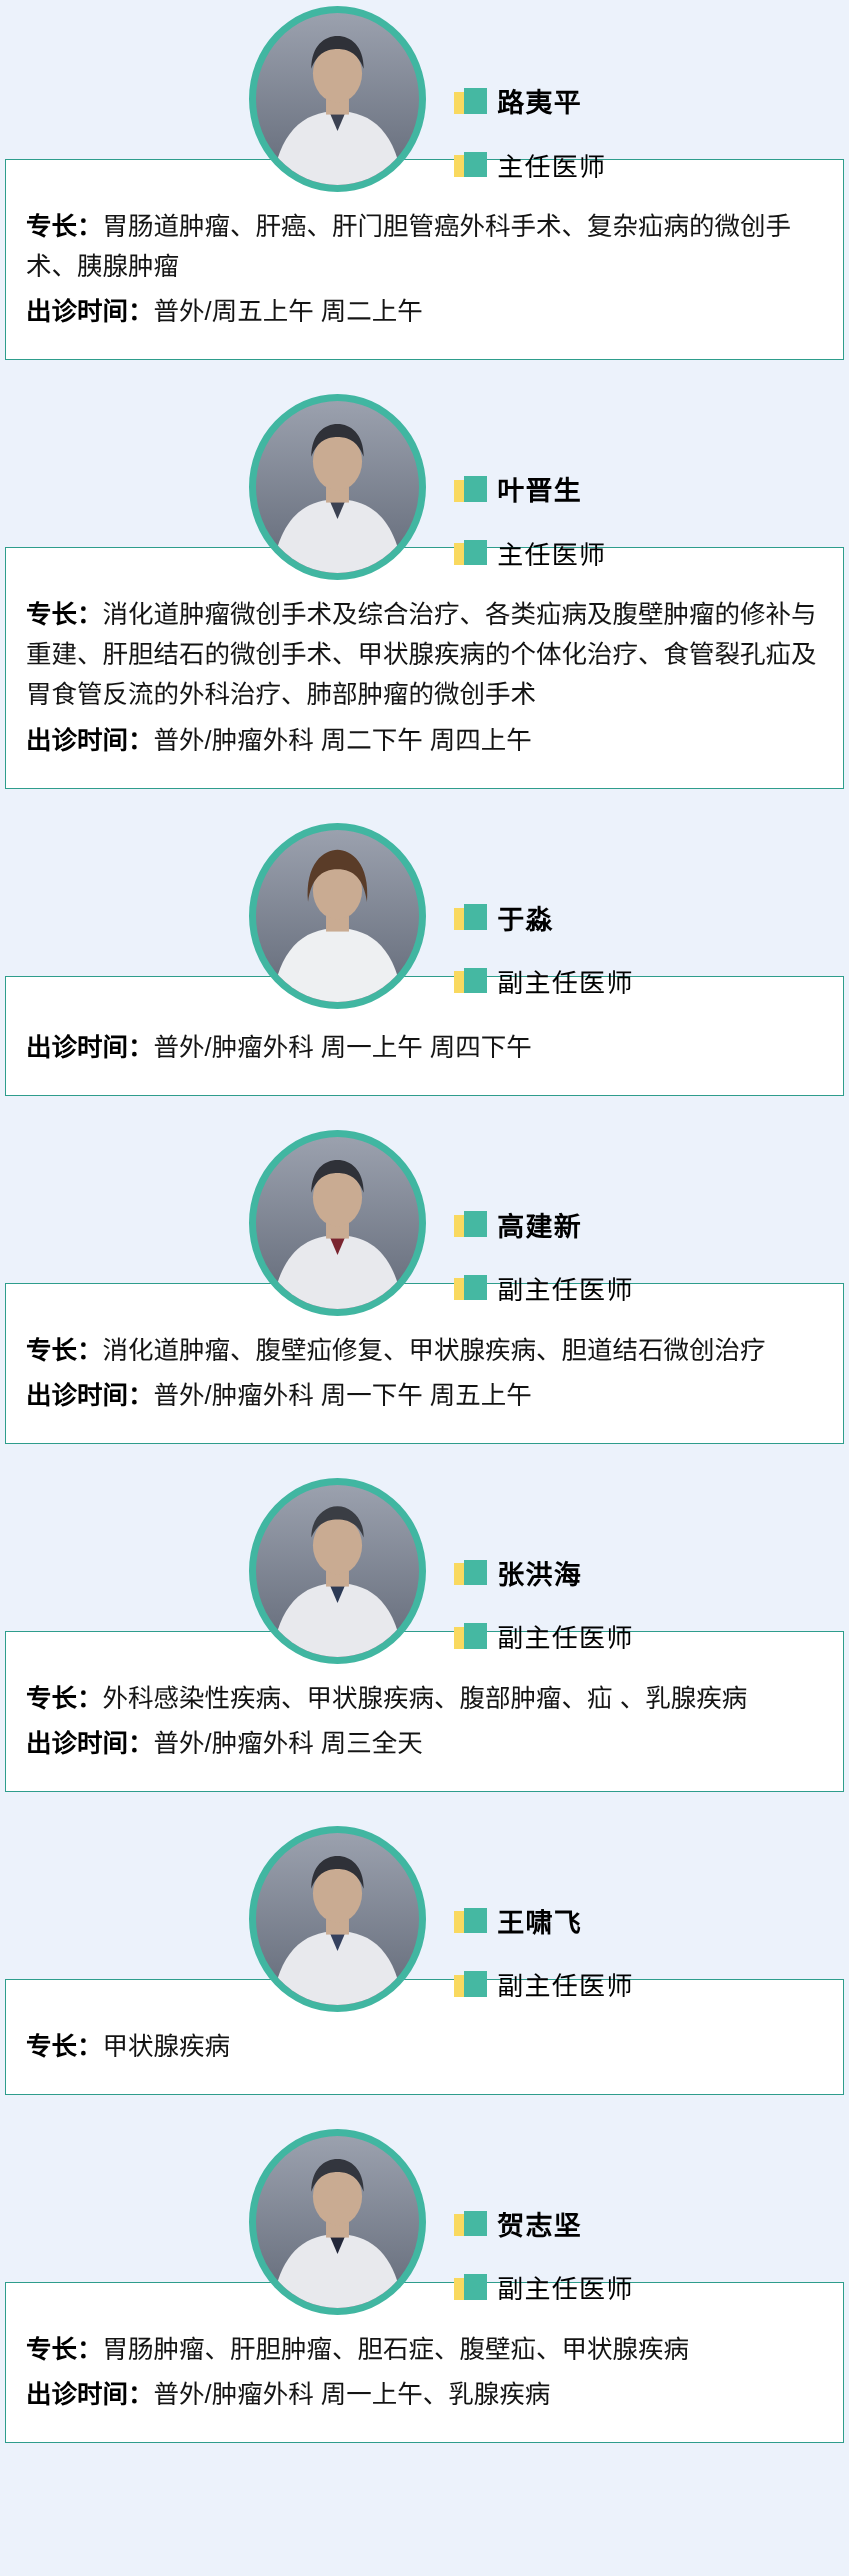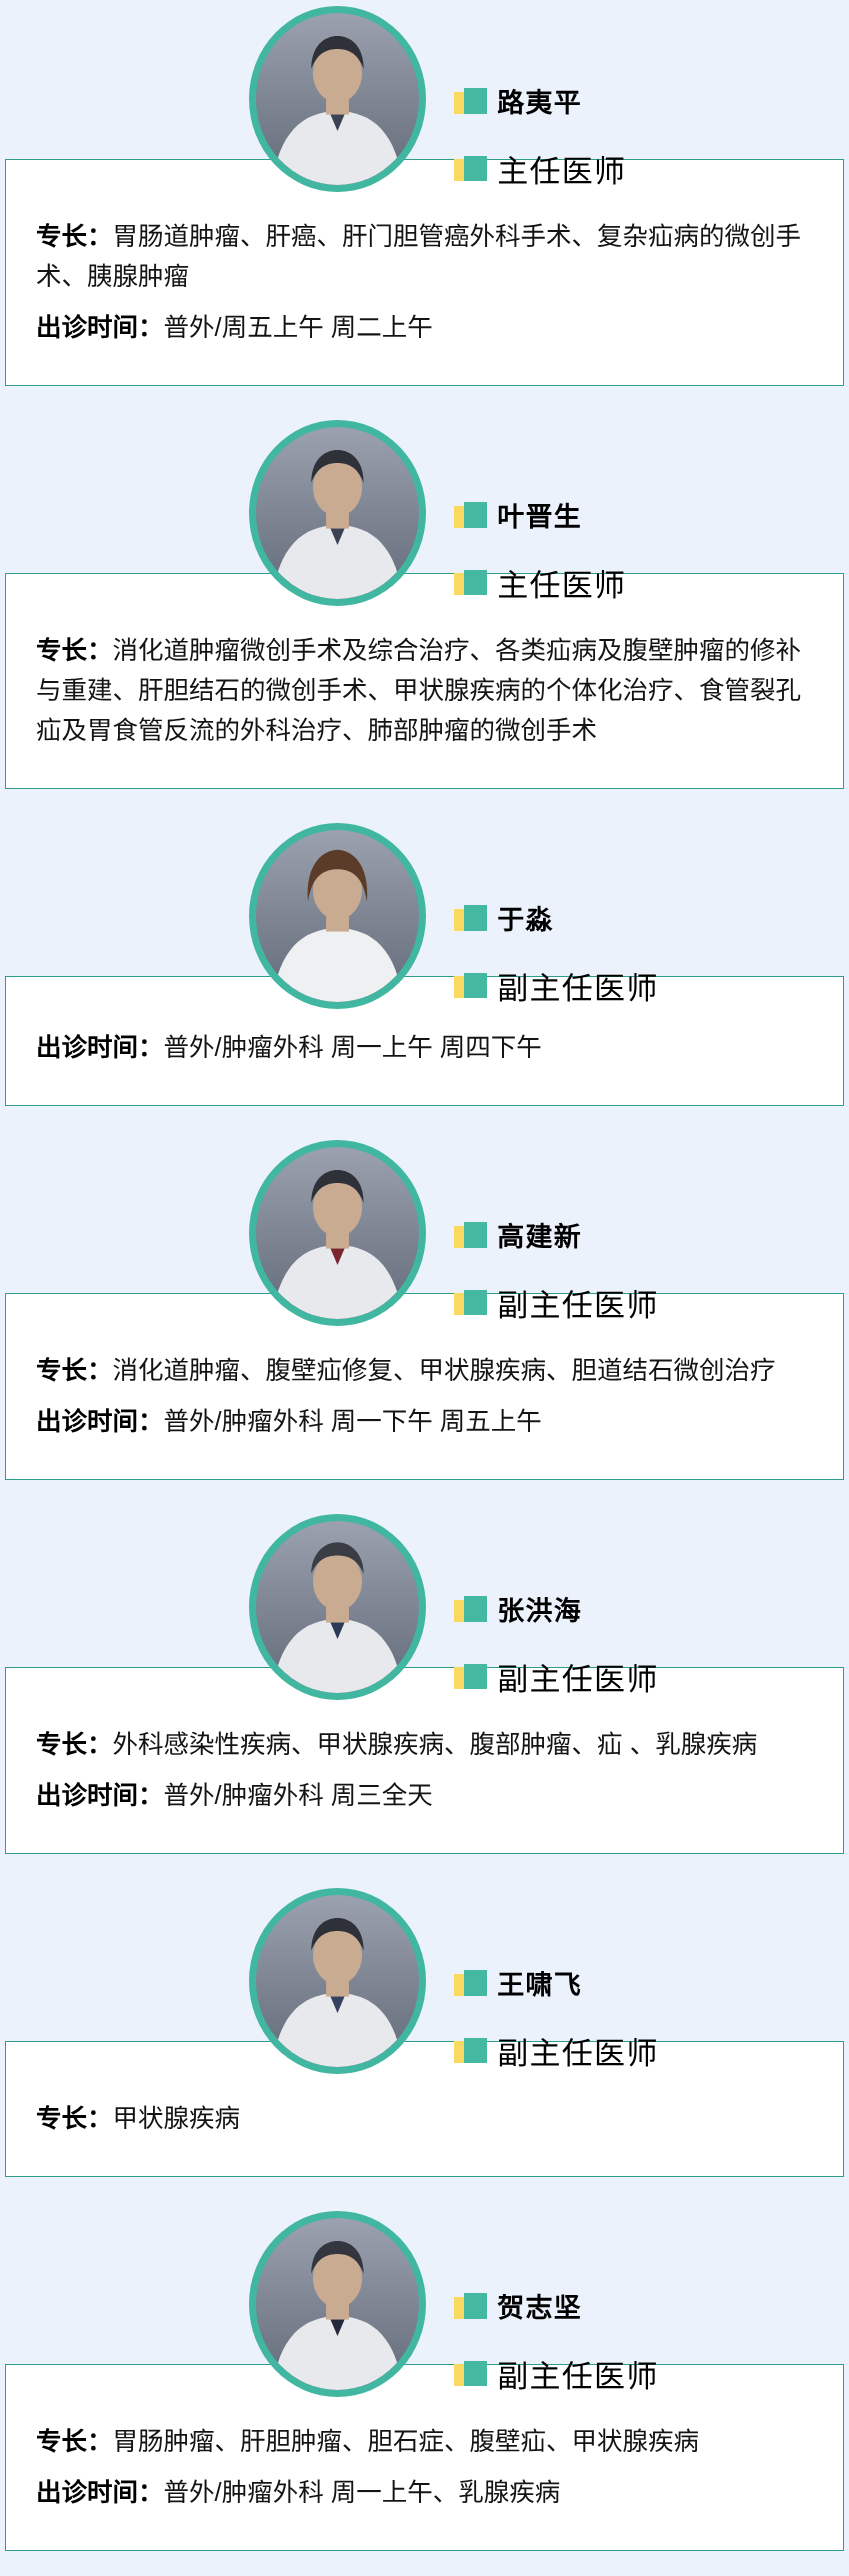--- a/index.html
+++ b/index.html
@@ -29,31 +29,31 @@
     overflow:hidden;
     background:linear-gradient(180deg,#9ba1ae 0%,#6f7684 78%,#5d6371 100%);
   }
   .photo svg{display:block;width:100%;height:100%;}
   .name-block{position:absolute;left:454px;top:75px;}
   .name-row{display:flex;align-items:center;margin-bottom:25.5px;}
   .marker{display:flex;align-items:flex-end;width:33px;height:25.5px;margin-right:10.2px;flex:0 0 auto;}
   .marker .bar-yellow{width:9.6px;height:22px;background:var(--marker-yellow,#F9D95F);}
   .marker .bar-teal{width:23.6px;height:25.5px;background:var(--marker-teal,#45B8A2);}
   .doctor-name{font-size:27px;font-weight:700;color:#000;letter-spacing:1.3px;white-space:nowrap;}
-  .doctor-title{font-size:31px;font-weight:500;color:#000;letter-spacing:1.3px;white-space:nowrap;}
+  .doctor-title{font-size:26px;font-weight:500;color:#000;letter-spacing:1.3px;white-space:nowrap;}
   .card{
     position:relative;z-index:1;
     margin:0 5.1px;
     background:var(--card-bg,#FFFFFF);
     border:1.9px solid var(--card-border,#2E9D8C);
     padding:45px 19px 27px 19px;
     font-size:25.5px;
     line-height:40px;
   }
-  .card p{margin:11px;}
+  .card p{margin:1px;}
   .card p.time{margin-top:5.1px;}
   .lbl{font-weight:700;color:#000;}
 </style>
 </head>
 <body>
 
 <section class="profile">
   <div class="photo-area">
     <div class="photo">
       <svg viewBox="0 0 100 105" preserveAspectRatio="xMidYMax slice">
@@ -110,20 +110,21 @@
         <span class="marker">
             <span class="bar-yellow"></span>
             <span class="bar-teal"></span>
           </span>
         <span class="doctor-title">主任医师</span>
       </div>
     </div>
   </div>
   <div class="card">
     <p class="spec"><span class="lbl">专长：</span><span>消化道肿瘤微创手术及综合治疗、各类疝病及腹壁肿瘤的修补与重建、肝胆结石的微创手术、甲状腺疾病的个体化治疗、食管裂孔疝及胃食管反流的外科治疗、肺部肿瘤的微创手术</span></p>
+    <p class="time"><span class="lbl">出诊时间：</span><span>普外/肿瘤外科 周二下午 周四上午</span></p>
   </div>
 </section>
 
 <section class="profile">
   <div class="photo-area">
     <div class="photo">
       <svg viewBox="0 0 100 105" preserveAspectRatio="xMidYMax slice">
         <path d="M50 60 C28 60 14 74 10 105 L90 105 C86 74 72 60 50 60 Z" fill="#eef0f2"></path>
         <rect x="43" y="48" width="14" height="14" fill="#c9ab92"></rect>
         <ellipse cx="50" cy="37" rx="15" ry="17.5" fill="#c9ab92"></ellipse>

